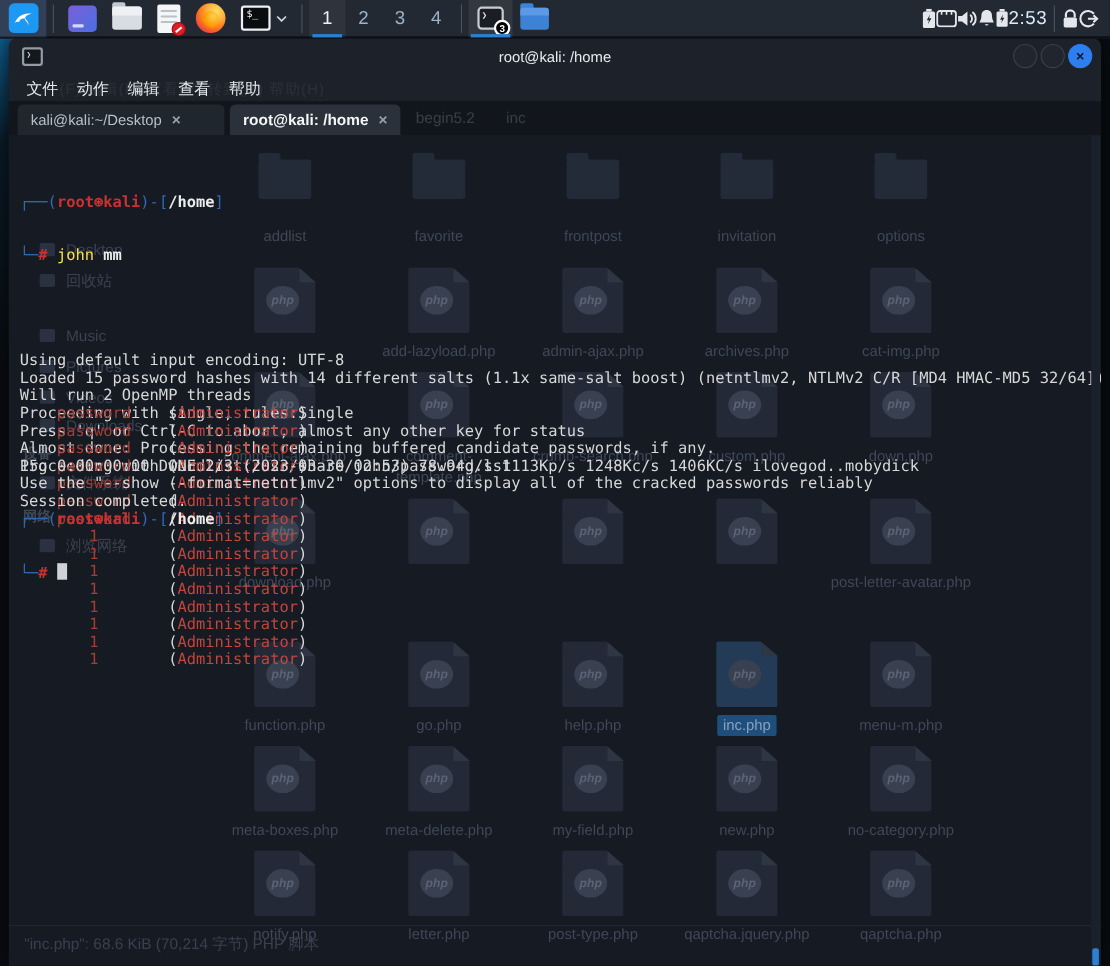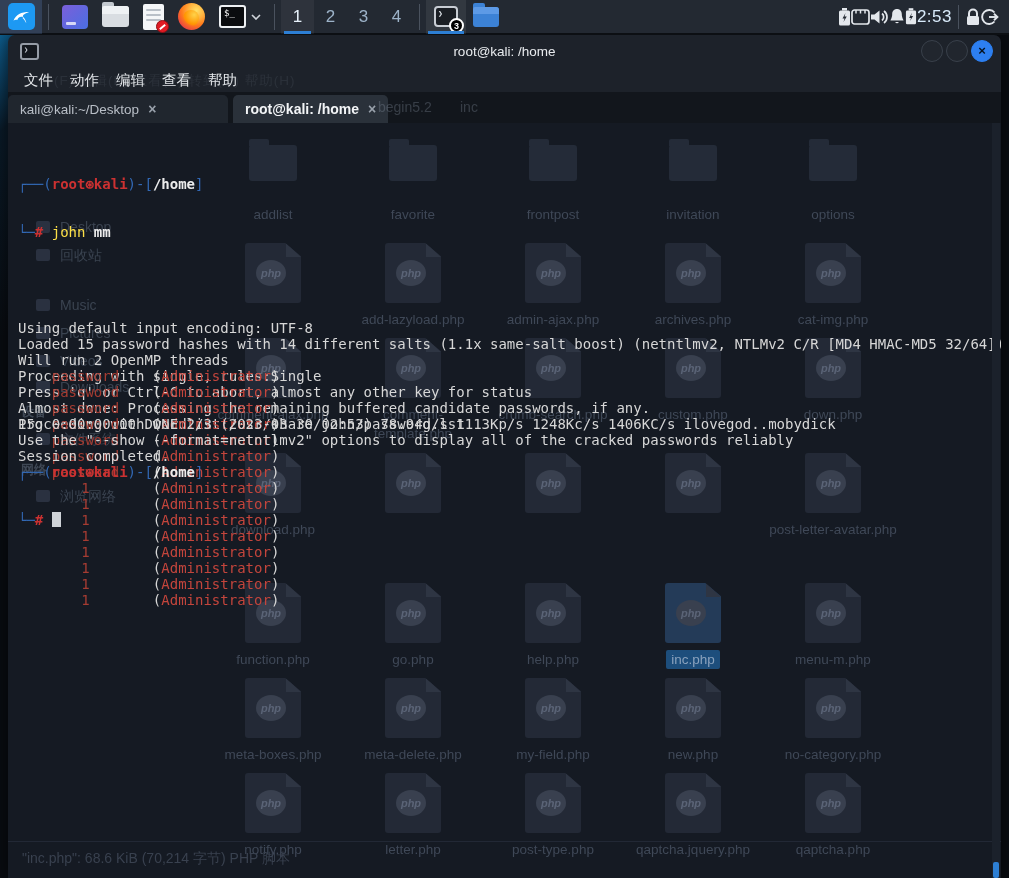--- a/index.html
+++ b/index.html
@@ -50,38 +50,38 @@
   .tb-ico { position:absolute; left:12px; top:8px; width:19px; height:17px; border:2px solid #959ca6; border-radius:3px; background:#14181e; color:#cfd4da; font-size:7px; font-family:"DejaVu Sans Mono",monospace; padding:1px 0 0 2px; }
   .tb-title { width:100%; text-align:center; color:#e8ebee; font-size:13.5px; }
   .tb-btns { position:absolute; right:8px; top:5px; display:flex; gap:3px; }
   .tb-btn { width:22px; height:22px; border-radius:50%; background:#21262e; border:1px solid #3a414b; }
   .tb-btn.close { background:#2d7ff0; border-color:#2d7ff0; color:#06121f; font-size:13px; font-weight:bold; line-height:20px; text-align:center; }
   .menubar { height:24px; display:flex; align-items:center; gap:17px; padding-left:16px; position:relative; }
   .menu-item { color:#e6e9ec; font-size:14.5px; }
   .menu-bleed { position:absolute; left:46px; top:4px; color:#7d8794; opacity:.14; font-size:13.5px; letter-spacing:1px; white-space:nowrap; pointer-events:none; }
   .tabbar { height:31px; background:#12161c; position:relative; display:flex; align-items:flex-end; padding-left:0; }
   .tab { height:28px; display:flex; align-items:center; gap:9px; padding:0 12px; border-radius:5px 5px 0 0; }
-  .tab1 { background:#20262e; color:#b9bfc7; font-size:13.5px; margin-left:0; width:220px; }
+  .tab1 { background:#20262e; color:#b9bfc7; font-size:13.5px; margin-left:8px; width:188px; }
   .tab2 { background:#2a313a; color:#f3f5f7; font-size:14px; font-weight:bold; margin-left:5px; }
   .tab-close { color:#99a1ab; font-size:14px; font-weight:bold; }
   .crumb-bleed { position:absolute; top:7px; color:#8d99a9; opacity:.30; font-size:14px; pointer-events:none; }
 
   
   .termbody { position:absolute; left:0; top:88px; right:0; bottom:0; background:#151a23; }
   .scrollbar { position:absolute; right:1px; top:0; bottom:0; width:8px; background:#1b212b; }
   .scroll-thumb { position:absolute; right:1px; bottom:0; width:6px; height:16px; background:#2d7fd4; border-radius:2px; }
 
   
   .bleed { position:absolute; inset:0; overflow:hidden; pointer-events:none; }
   .b-side-item { position:absolute; left:52px; color:#3a4350; font-size:14px; white-space:nowrap; }
   .b-side-item:before { content:""; position:absolute; left:-24px; top:2px; width:14px; height:12px; background:#2a3140; border-radius:2px; }
   .b-side-item.hdr { left:13px; font-weight:bold; color:#3f4855; font-size:13px; }
   .b-side-item.hdr:before { display:none; }
   .s0{top:96px} .s1{top:124px} .s2{top:174px} .s3{top:202px} .s4{top:230px} .s5{top:256px} .s6{top:280px} .s7{top:308px} .s8{top:338px} .s9{top:365px}
-  .grid-row { position:absolute; left:195px; width:700px; display:flex; }
+  .grid-row { position:absolute; left:181px; width:700px; display:flex; }
   .g-slot { width:140px; display:flex; flex-direction:column; align-items:center; }
   .r0{top:22px} .r1{top:120px} .r2{top:215px} .r3{top:330px} .r4{top:460px} .r5{top:555px} .r6{top:650px}
   .b-folder { width:48px; height:36px; background:#242b38; border-radius:3px; position:relative; margin-bottom:24px; }
   .b-folder:before { content:""; position:absolute; left:0; top:-6px; width:20px; height:7px; background:#242b38; border-radius:2px 2px 0 0; }
   .php-ico { width:56px; height:60px; position:relative; margin-bottom:7px; background:#232936; clip-path:polygon(0 0,72% 0,100% 22%,100% 100%,0 100%); border-radius:3px;padding-left:37px; }
   .php-ico .fold { position:absolute; right:0; top:0; width:15px; height:14px; background:#2e3543; clip-path:polygon(0 0,100% 100%,0 100%); }
   .php-ico .circ { position:absolute; left:11px; top:17px; width:30px; height:26px; border-radius:50%; background:#39404f; color:#5b6477; font-size:11px; font-style:italic; font-weight:bold; display:flex; align-items:center; justify-content:center; }
   .g-label { max-width:130px; text-align:center; color:#3f4857; font-size:13.5px; line-height:19px; word-break:break-word; }
   .g-slot.selected .php-ico { background:#243b58; }
   .g-slot.selected .g-label { background:#1d4e7c; color:#8aa2bd; padding:0 5px; border-radius:2px; }

